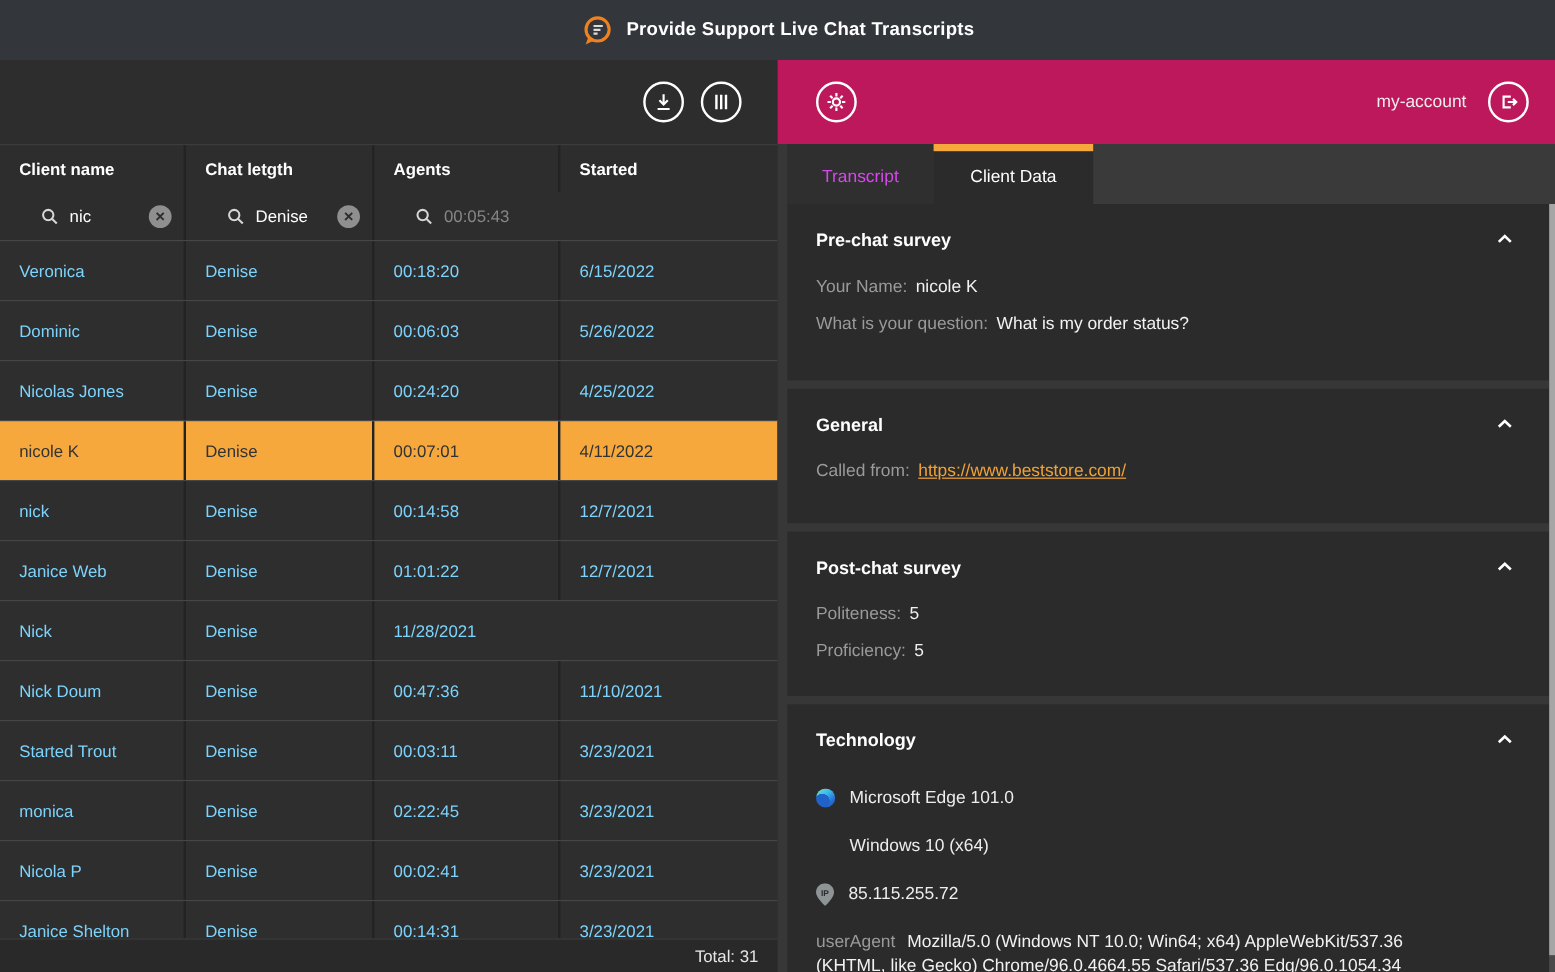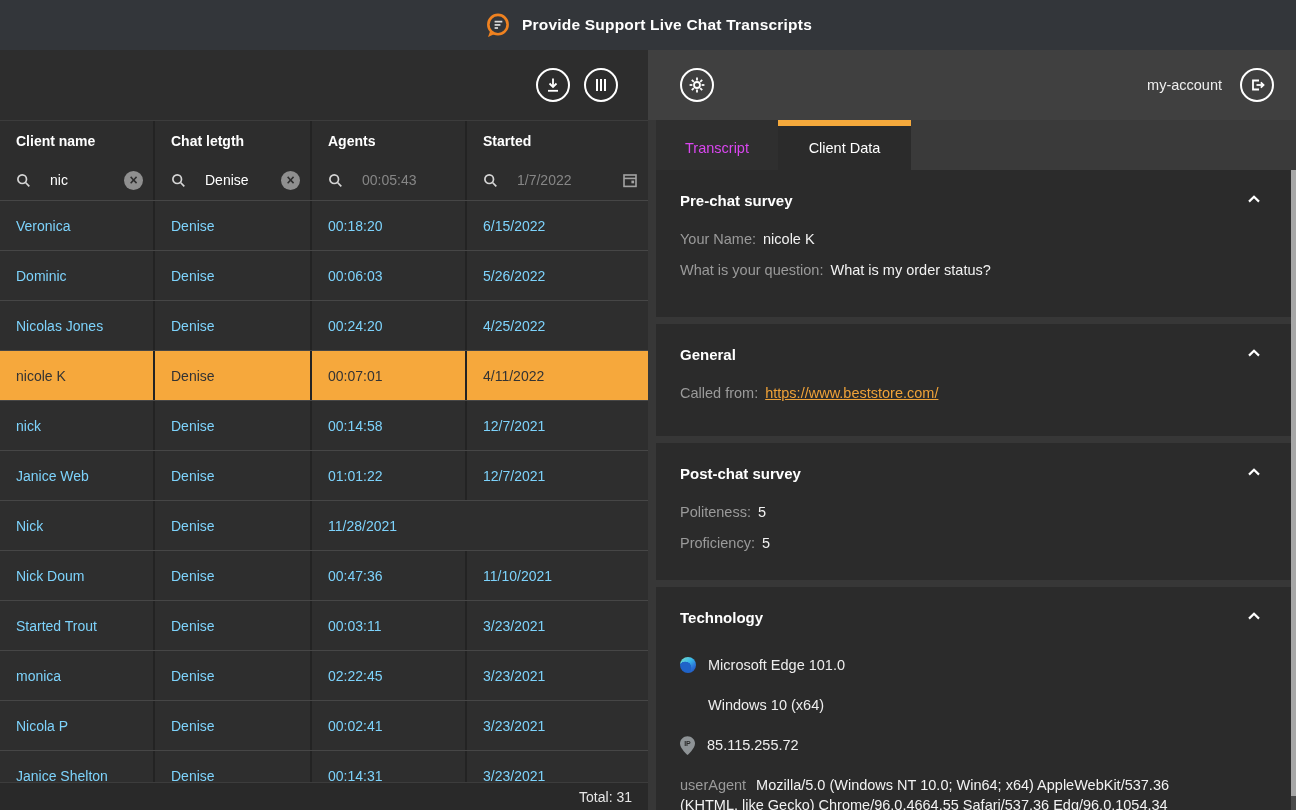--- a/index.html
+++ b/index.html
@@ -36,22 +36,22 @@
   }
   .grid4{display:grid;grid-template-columns:155px 157px 155px 181px;}
   .thead{height:40px;border-top:1px solid #3c3c3c;background:#2d2d2d;}
   .hcell{
     display:flex;align-items:center;padding-left:16px;height:100%;
     font-size:14px;font-weight:700;color:#fff;border-right:2px solid #232323;
   }
   .hcell:last-child,.fcell:last-child,.tcell:last-child{border-right:none;}
   .tfilter{height:40px;background:#2d2d2d;}
   .fcell{
-    display:flex;align-items:center;gap:19px;height:100%;
-    padding:0 10px 0 16px;border-right:2px solid #232323;
+    display:flex;align-items:center;gap:9px;height:100%;
+    padding:0 10px 0 16px;border-right:2px solid #232323;margin-left:18px;
   }
   .fcell input{
     flex:1;min-width:0;background:transparent;border:none;outline:none;
     color:#fff;font-size:14px;font-family:inherit;padding:0;
   }
   .fcell input::placeholder{color:#868686;opacity:1;}
   .clear-btn{
     width:19px;height:19px;border-radius:50%;background:#8f8f8f;border:none;padding:0;
     color:#2d2d2d;font-size:14px;font-weight:700;line-height:17px;text-align:center;cursor:pointer;flex:0 0 auto;
   }
@@ -66,21 +66,21 @@
   .trow.highlighted .tcell{color:#333;}
   .table-footer{
     height:28px;background:#292929;border-top:1px solid #3c3c3c;
     display:flex;align-items:center;justify-content:flex-end;
     padding-right:16px;font-size:14px;color:#e6e6e6;
   }
 
   
   .right-panel{width:648px;display:flex;flex-direction:column;}
   .right-toolbar{
-    height:70px;background:#404040;flex:0 0 auto;
+    height:70px;background:#be185d;flex:0 0 auto;
     display:flex;align-items:center;padding:0 22px 0 32px;
   }
   .account-label{margin-left:auto;margin-right:18px;font-size:14.5px;color:#eee;}
   .right-body{flex:1;background:#373737;padding-left:8px;position:relative;display:flex;flex-direction:column;overflow:hidden;}
   .tabbar{height:50px;background:#3a3a3a;display:flex;flex:0 0 auto;}
   .tab{
     width:122px;display:flex;align-items:center;justify-content:center;
     font-size:14.5px;color:#d946ef;background:#2f2f2f;cursor:pointer;
     border-top:6px solid transparent;
   }
@@ -183,36 +183,20 @@
         </div>
         <div class="fcell">
           <span class="icon">
             <svg width="15" height="15" viewBox="0 0 15 15" fill="none" stroke="#d6d6d6" stroke-width="1.7">
               <circle cx="6.2" cy="6.2" r="4.3"></circle>
                 <line x1="9.5" y1="9.5" x2="13.3" y2="13.3"></line>
             </svg>
           </span>
           <input placeholder="00:05:43" style="">
         </div>
-        <div class="fcell">
-          <span class="icon">
-            <svg width="15" height="15" viewBox="0 0 15 15" fill="none" stroke="#d6d6d6" stroke-width="1.7">
-              <circle cx="6.2" cy="6.2" r="4.3"></circle>
-                <line x1="9.5" y1="9.5" x2="13.3" y2="13.3"></line>
-            </svg>
-          </span>
-          <input placeholder="1/7/2022" style="">
-          <button class="cal-btn">
-            <svg width="16" height="16" viewBox="0 0 16 16" fill="none" stroke="#a3a3a3" stroke-width="1.6">
-              <rect x="2" y="3" width="12" height="11.4"></rect>
-              <line x1="2" y1="6.4" x2="14" y2="6.4"></line>
-              <rect x="9.4" y="8.6" width="2.7" height="2.7" fill="#a3a3a3" stroke="none"></rect>
-            </svg>
-          </button>
-        </div>
       </div>
 
       <div class="rows" id="rows">
           <div class="grid4 trow">
     <div class="tcell">Veronica</div>
     <div class="tcell">Denise</div>
     <div class="tcell">00:18:20</div>
     <div class="tcell">6/15/2022</div>
   </div>
           <div class="grid4 trow">

